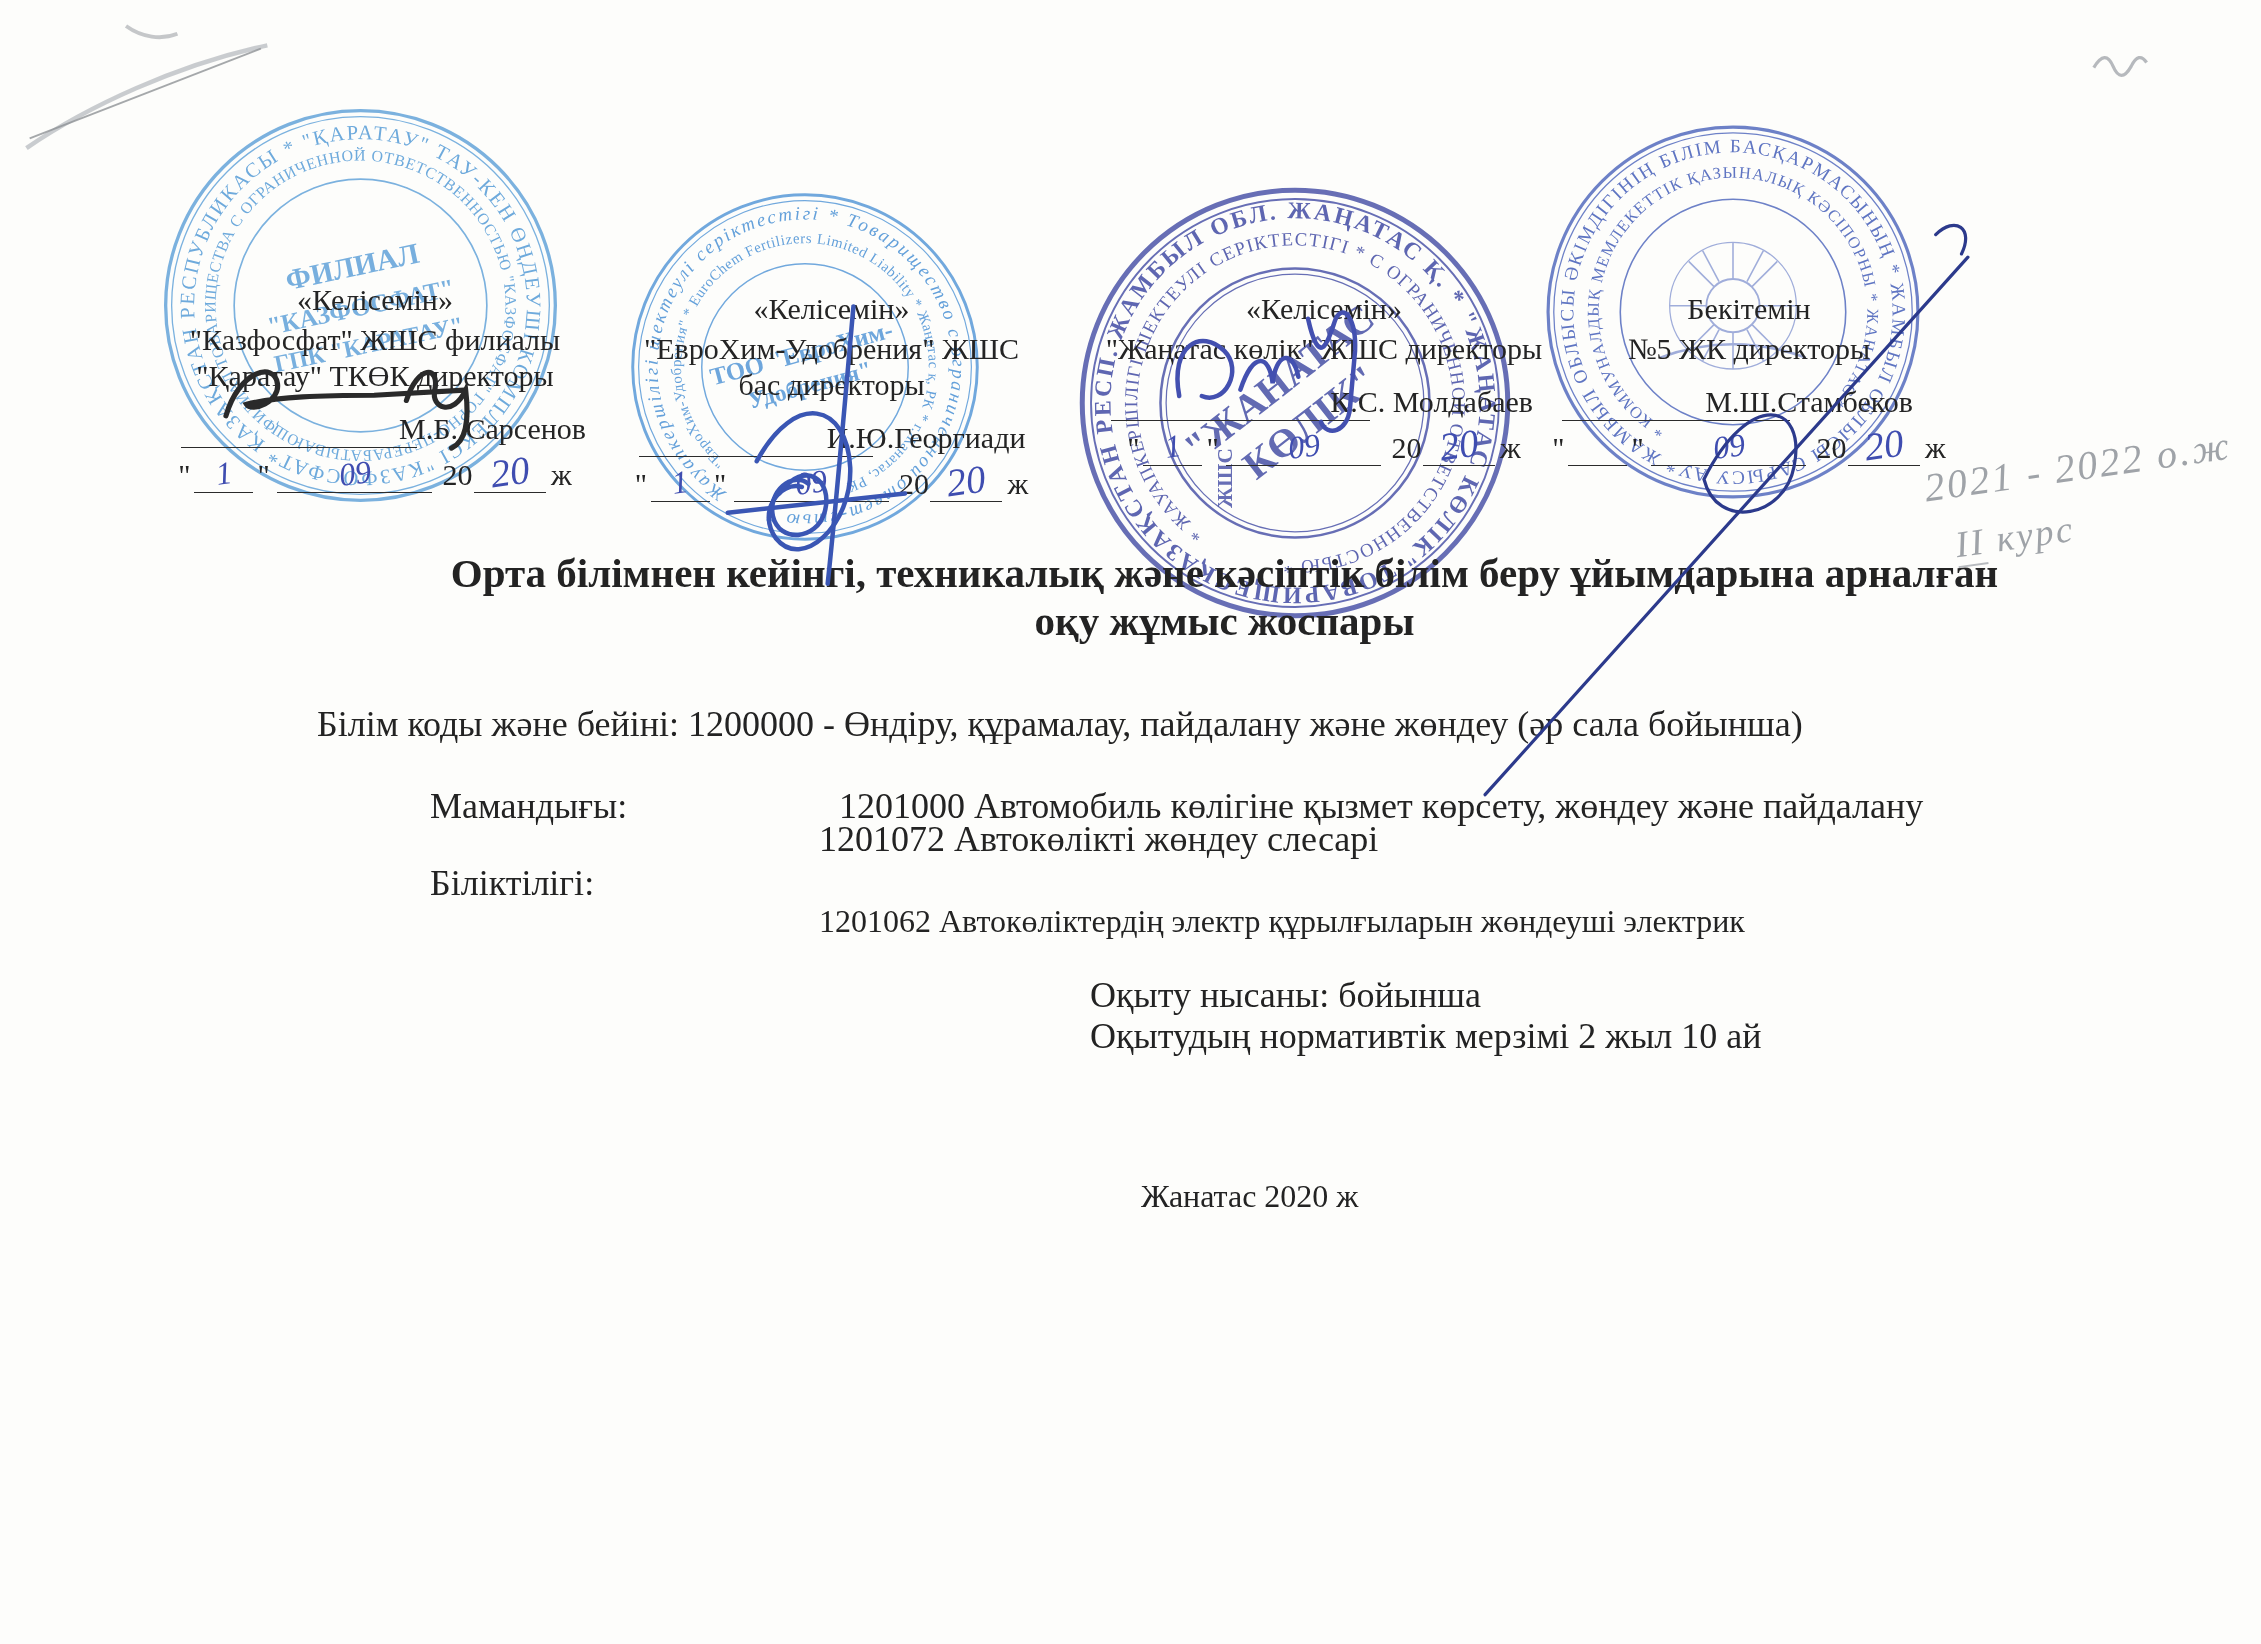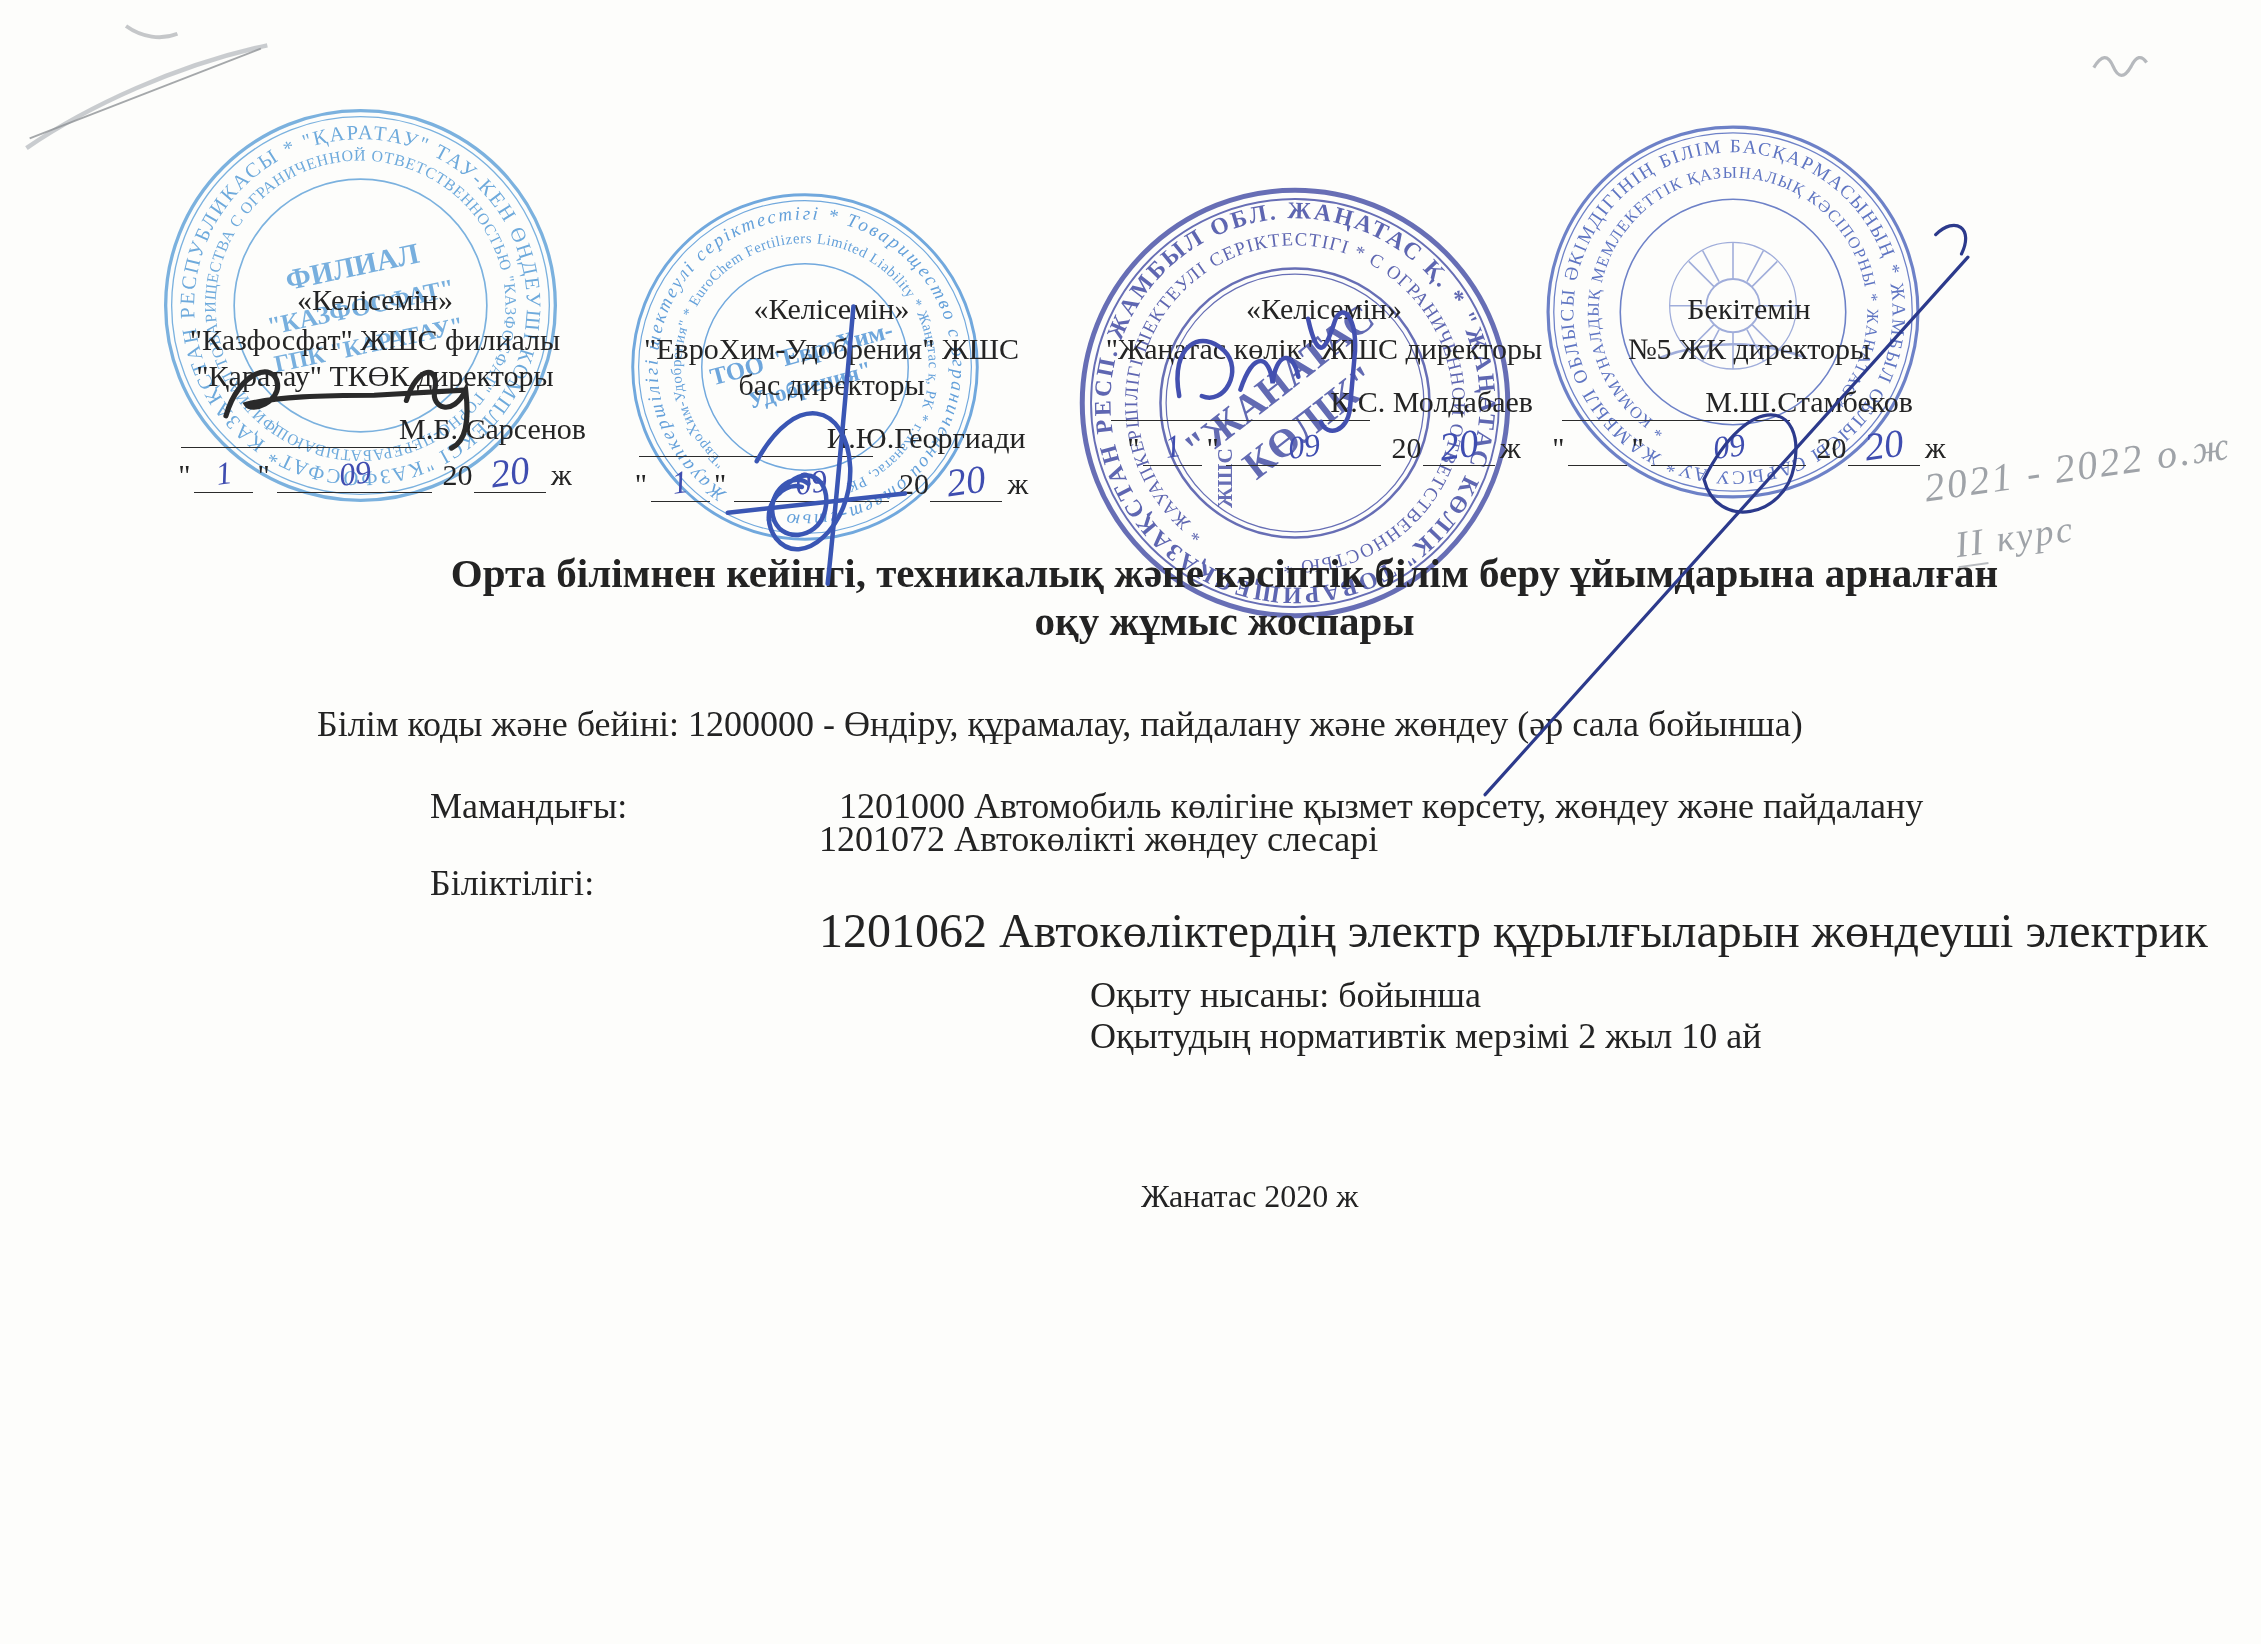--- a/index.html
+++ b/index.html
@@ -11,21 +11,21 @@
   svg text{font-family:"Liberation Serif","DejaVu Serif",serif;}
   .stamp{z-index:1;}
   .txt{position:absolute;z-index:2;white-space:nowrap;}
   .college-header{left:928px;top:258px;width:567px;text-align:center;font-size:37px;}
   .title{left:258px;top:532px;width:1933px;text-align:center;font-weight:bold;font-size:41px;line-height:1.18;white-space:normal;margin-top:17px;}
   .edu-code{left:317px;top:703px;font-size:36px;}
   .spec-label{left:430px;top:785px;font-size:36px;}
   .spec-value{left:839px;top:785px;font-size:36px;}
   .qual-label{left:430px;top:862px;font-size:36px;}
   .qual-value-1{left:819px;top:818px;font-size:36px;}
-  .qual-value-2{left:819px;top:903px;font-size:48px;}
+  .qual-value-2{left:819px;top:903px;font-size:32px;}
   .study-form{left:1090px;top:974px;font-size:36px;}
   .study-term{left:1090px;top:1015px;font-size:36px;}
   .study-base{left:1090px;top:1057px;font-size:36px;}
   .footer-line{left:1141px;top:1178px;font-size:32px;}
 
   .approval{position:absolute;z-index:2;text-align:center;font-size:30px;line-height:1.2;color:#242424;}
   .approval .hdr{font-weight:normal;font-size:30px;margin-bottom:3.9px;}
   .approval .org{white-space:nowrap;}
   .sig-row{position:relative;height:63px;}
   .sig-underline{position:absolute;left:4%;bottom:9px;width:56%;border-bottom:1.9px solid #2b2b2b;height:0;}

